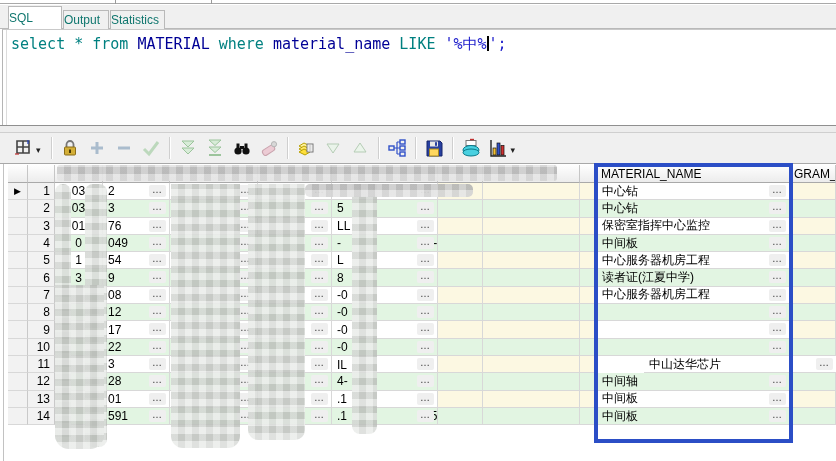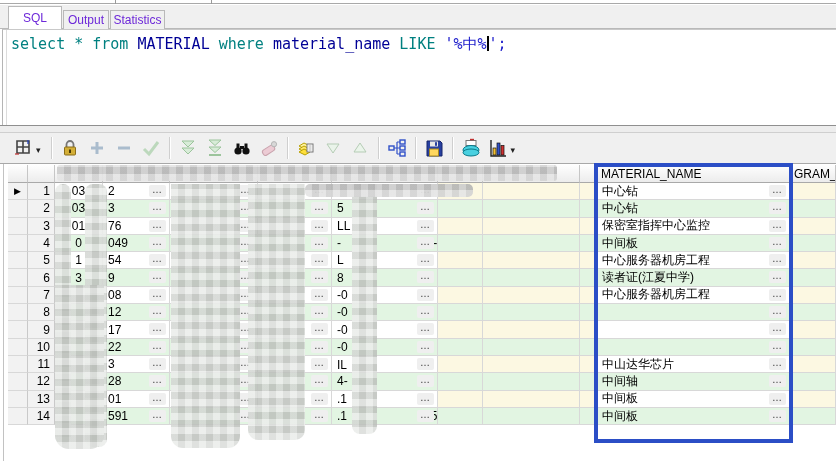--- a/index.html
+++ b/index.html
@@ -7,23 +7,23 @@
   .screen{position:relative;width:836px;height:461px;overflow:hidden;background:#fff;}
 
   
   .top-remnant{position:absolute;left:0;top:0;width:836px;height:5px;background:#fff;}
   .top-remnant .hline{position:absolute;left:0;top:3px;width:836px;height:1px;background:#a9a9a9;}
   .top-remnant .tick{position:absolute;top:0;width:1px;height:4px;background:#9a9a9a;}
 
   
   .tabbar{position:absolute;left:0;top:5px;width:836px;height:24px;background:#f0f0f0;}
   .tabbar .baseline{position:absolute;left:0;bottom:0;width:836px;height:1px;background:#b9b9b9;}
-  .tab{position:absolute;bottom:0;font-size:12px;color:#6d28d9;text-align:center;
+  .tab{position:absolute;bottom:0;font-size:12px;color:#0f766e;text-align:center;
        border:1px solid #b9b9b9;border-bottom:none;background:#e9e9e9;box-sizing:border-box;
-       display:flex;align-items:center;justify-content:center;}
+       display:flex;align-items:center;}
   .tab.active{background:#fff;height:23px;z-index:2;font-weight:400;}
   .tab.inactive{height:19px;background:#f0f0f0;}
 
   
   .editor{position:absolute;left:2px;top:29px;width:834px;height:96px;background:#fff;
           border-left:1px solid #b5b5b5;border-top:1px solid #c9c9c9;box-sizing:border-box;}
   .editor .eline{position:absolute;left:3px;top:0;width:1px;height:96px;background:#dcdcdc;}
   .code{position:absolute;left:8px;top:4px;font-family:"DejaVu Sans Mono","Liberation Mono",monospace;
         font-size:15px;line-height:20px;white-space:pre;}
   .tok-keyword{color:#008080;}
@@ -550,21 +550,21 @@
           <div class="gcell c-data" style="width: 74px;">
             <span class="chip">…</span>
           </div>
           <div class="gcell c-data" style="width: 106px; align-items: flex-end;">
             <span>IL</span>
             <span class="chip">…</span>
           </div>
           <div class="gcell c-data cream" style="width: 45px;"></div>
           <div class="gcell c-data cream" style="width: 97px;"></div>
           <div class="gcell c-data cream" style="width: 17px;"></div>
-          <div class="gcell c-data c-name" style="width: 193px;">
+          <div class="gcell c-data c-name" style="width: 193px; margin-left: 47px;">
             <span>中山达华芯片</span>
             <span class="chip">…</span>
           </div>
           <div class="gcell c-data cream" style="width: 46px;"></div>
         </div>
         <div class="grow even">
           <div class="gcell c-gut" style="width: 20px;"></div>
           <div class="gcell c-num" style="width: 27px;">12</div>
           <div class="gcell c-data c-center" style="width: 48px;"></div>
           <div class="gcell c-data" style="width: 67px;">

